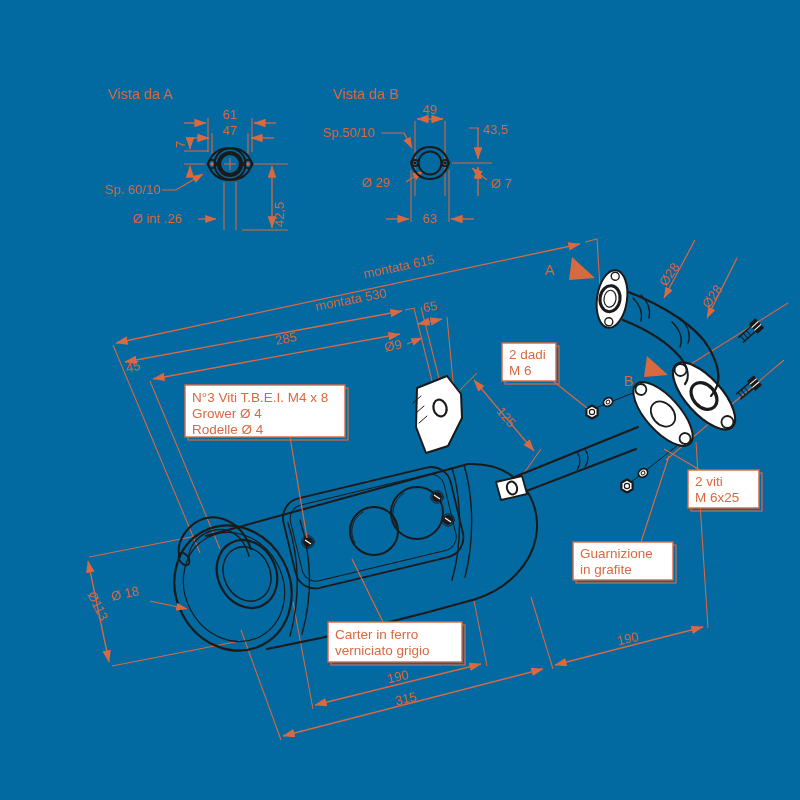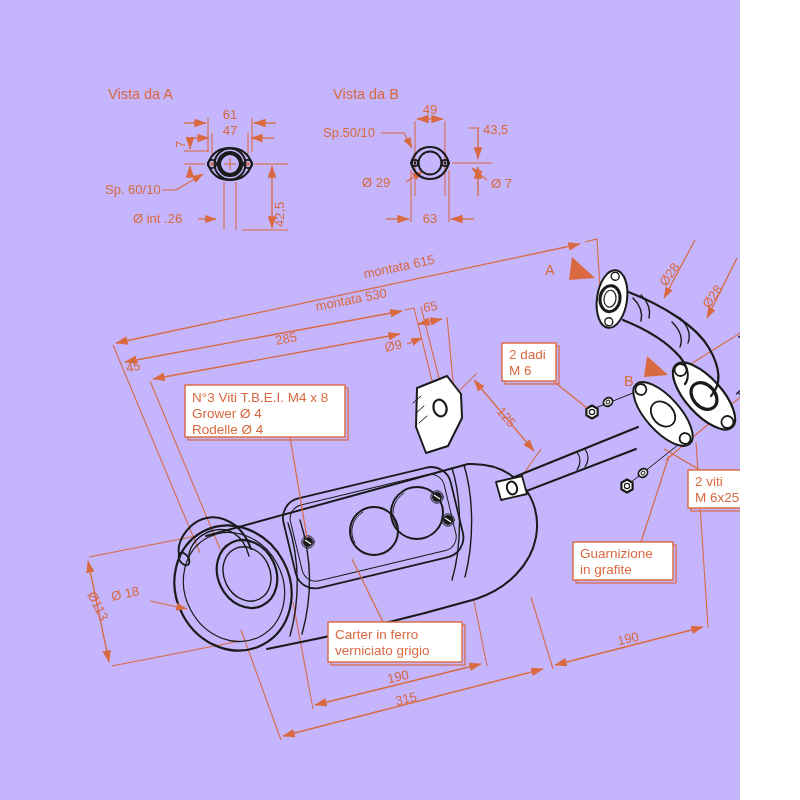--- a/index.html
+++ b/index.html
@@ -1,16 +1,16 @@
 <!DOCTYPE html>
 <html><head>
 <meta charset="utf-8">
 <style>
   html,body{margin:0;padding:0;background:#ffffff;}
-  #stage{position:relative;width:740px;height:800px;background:#c4b5fd;overflow:hidden;}
+  #stage{position:relative;width:800px;height:800px;background:#0369a1;overflow:hidden;}
   svg{display:block;}
   text{font-family:"Liberation Sans","DejaVu Sans",sans-serif;fill:#D96941;}
   .t13{font-size:13px;}
   .t14{font-size:14.5px;}
   .tbox{font-size:13.5px;}
   .dim{stroke:#D96941;stroke-width:1.3;fill:none;}
   .dimthin{stroke:#D96941;stroke-width:1.05;fill:none;}
   .lead{stroke:#D96941;stroke-width:1.2;fill:none;}
   .obox{fill:#ffffff;stroke:#D96941;stroke-width:1.4;}
   .oboxsh{fill:none;stroke:#D96941;stroke-width:1.2;}

